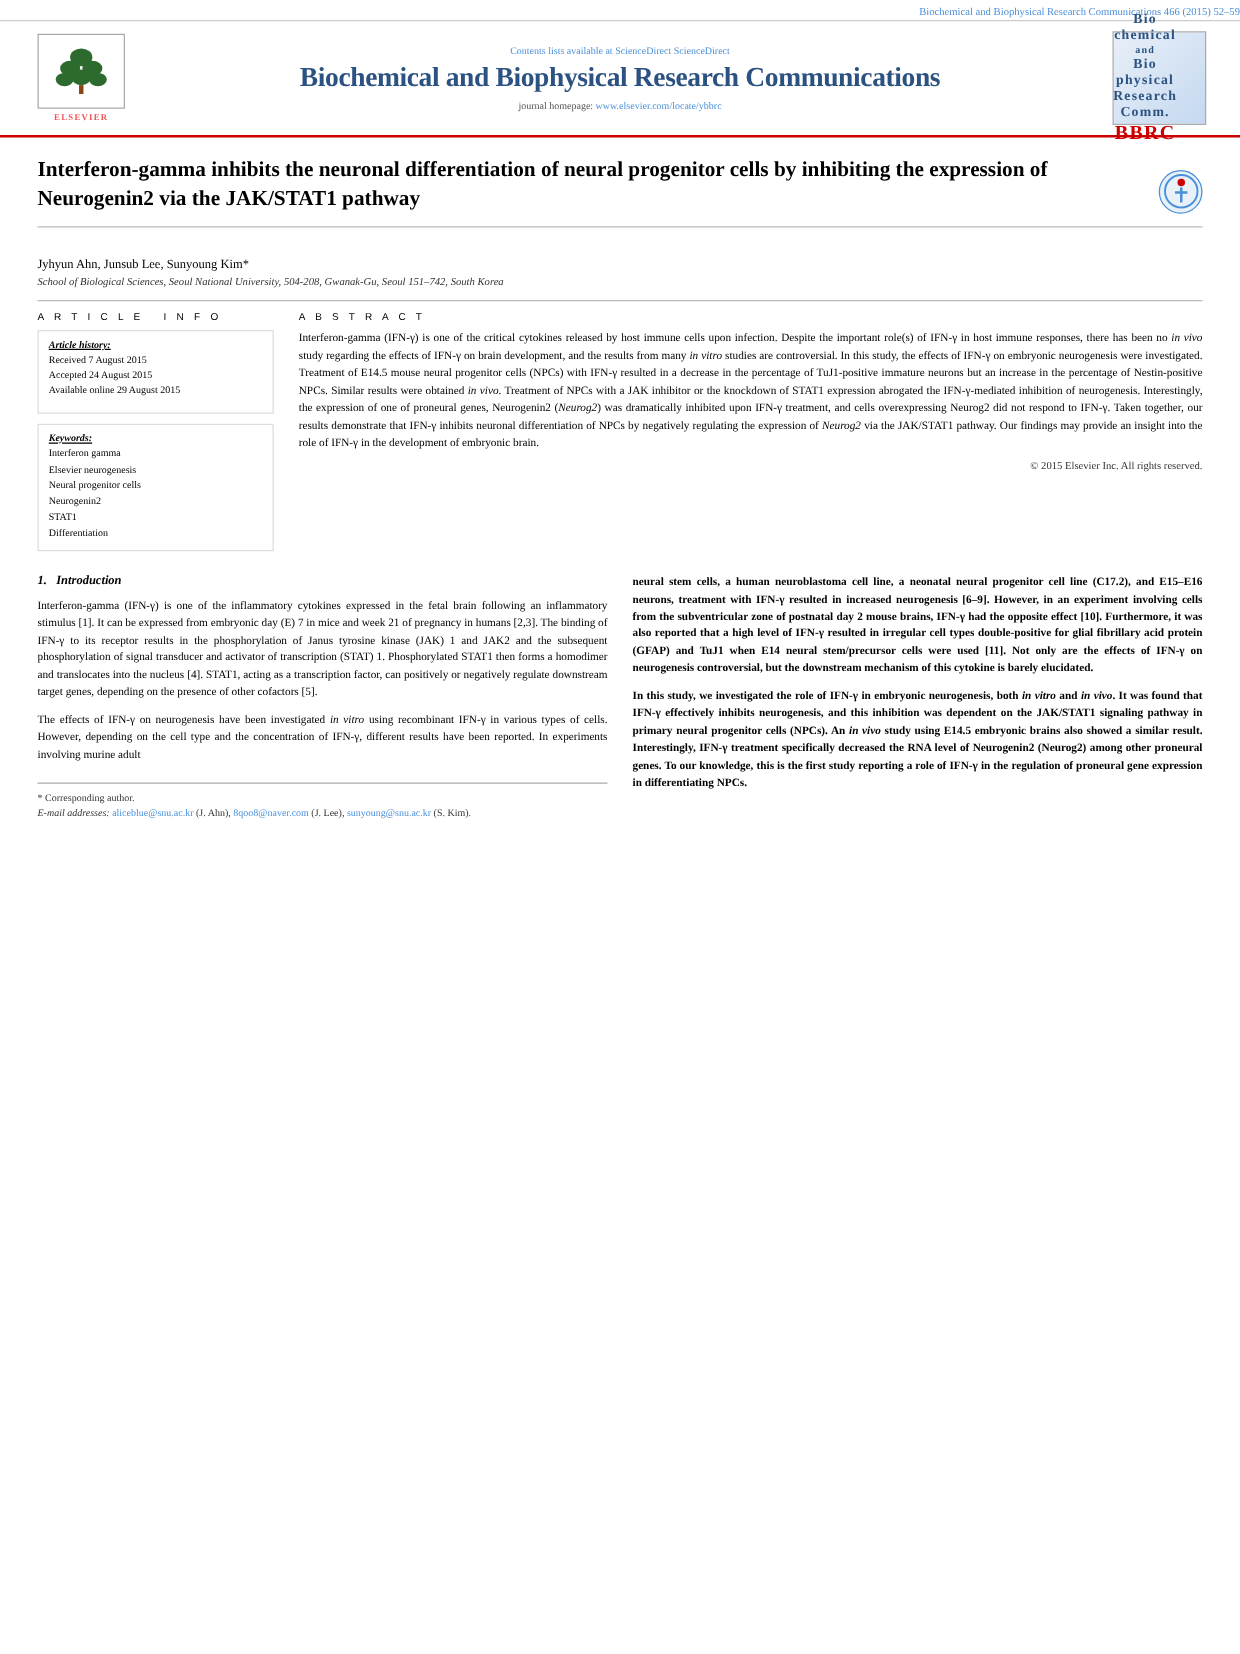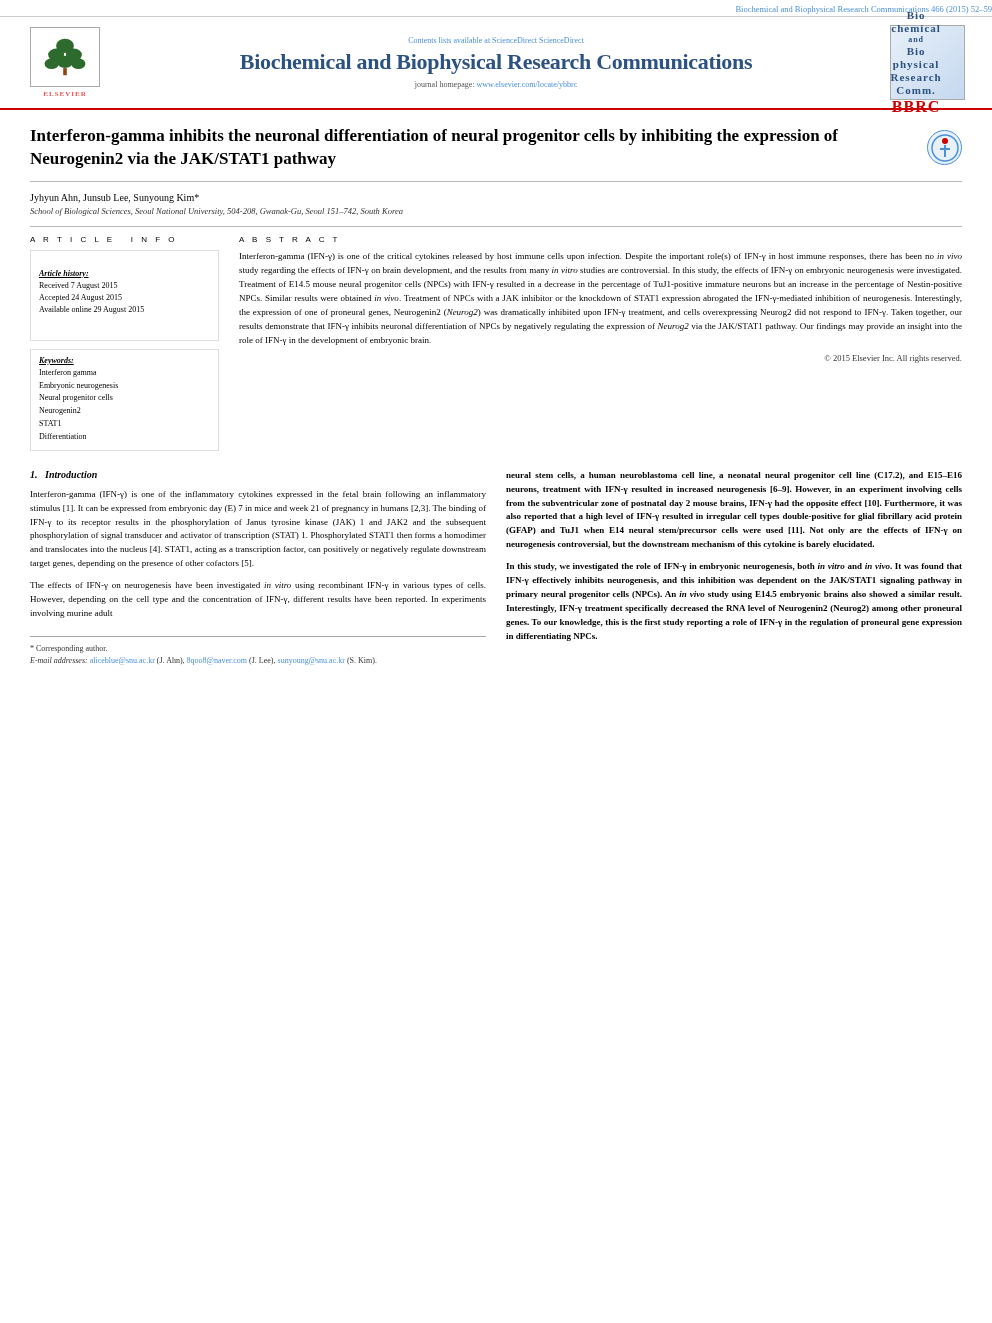--- a/index.html
+++ b/index.html
@@ -110,22 +110,22 @@
       color: #2c5282;
       letter-spacing: 1px;
     }
 
     .paper-content {
       padding: 15px 30px 20px;
     }
 
     .paper-title-section {
       display: flex;
-      align-items: center;
-      margin-bottom: 10px;
+      align-items: flex-end;
+      margin-bottom: 24px;
       border-bottom: 1px solid #bbb;
       padding-bottom: 10px;
     }
 
     .paper-title {
       flex: 1;
       font-size: 17px;
       font-weight: bold;
       line-height: 1.35;
       color: #000;
@@ -191,21 +191,21 @@
       letter-spacing: 3px;
       text-transform: uppercase;
       font-weight: normal;
       color: #000;
       margin-bottom: 6px;
       font-family: Arial, sans-serif;
     }
 
     .article-info-box {
       border: 1px solid #ddd;
-      padding: 18px 8px;
+      padding: 6px 8px;
       margin-bottom: 8px;
     }
 
     .info-group {
       margin-bottom: 6px;
     }
 
     .info-group-title {
       font-size: 8px;
       font-style: italic;
@@ -397,21 +397,21 @@
           <div class="info-group-title">Article history:</div>
           <div class="info-group-content">Received 7 August 2015</div>
           <div class="info-group-content">Accepted 24 August 2015</div>
           <div class="info-group-content">Available online 29 August 2015</div>
         </div>
       </div>
 
       <div class="keywords-box">
         <div class="info-group-title">Keywords:</div>
         <div class="keyword-item">Interferon gamma</div>
-        <div class="keyword-item">Embryonic neurogenesis</div>
+        <div class="keyword-item">Elsevier neurogenesis</div>
         <div class="keyword-item">Neural progenitor cells</div>
         <div class="keyword-item">Neurogenin2</div>
         <div class="keyword-item">STAT1</div>
         <div class="keyword-item">Differentiation</div>
       </div>
     </div>
 
     <div class="right-column">
       <div class="section-header">A B S T R A C T</div>
       <div class="abstract-text">

